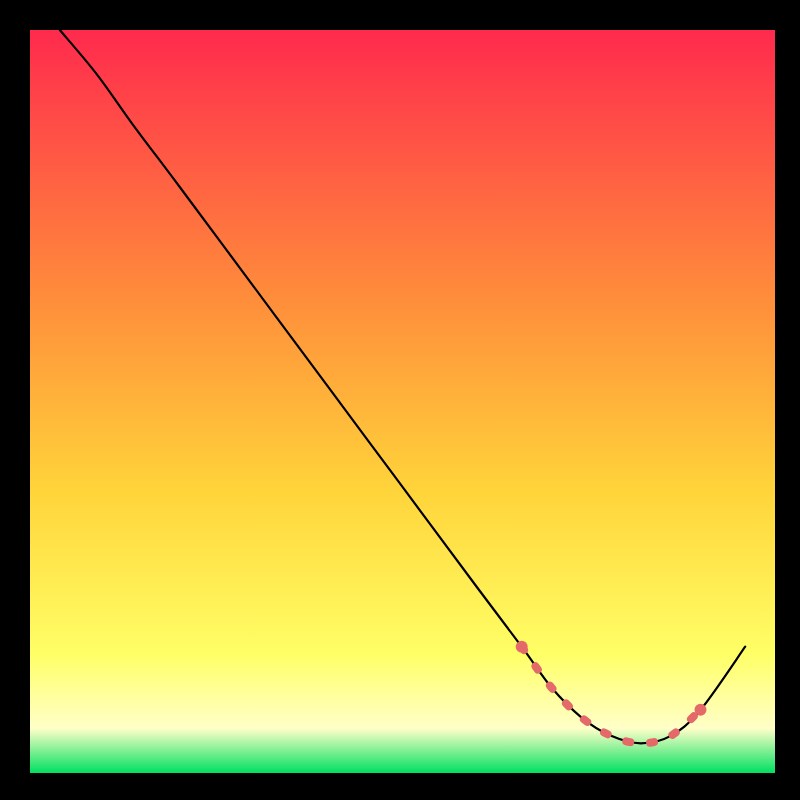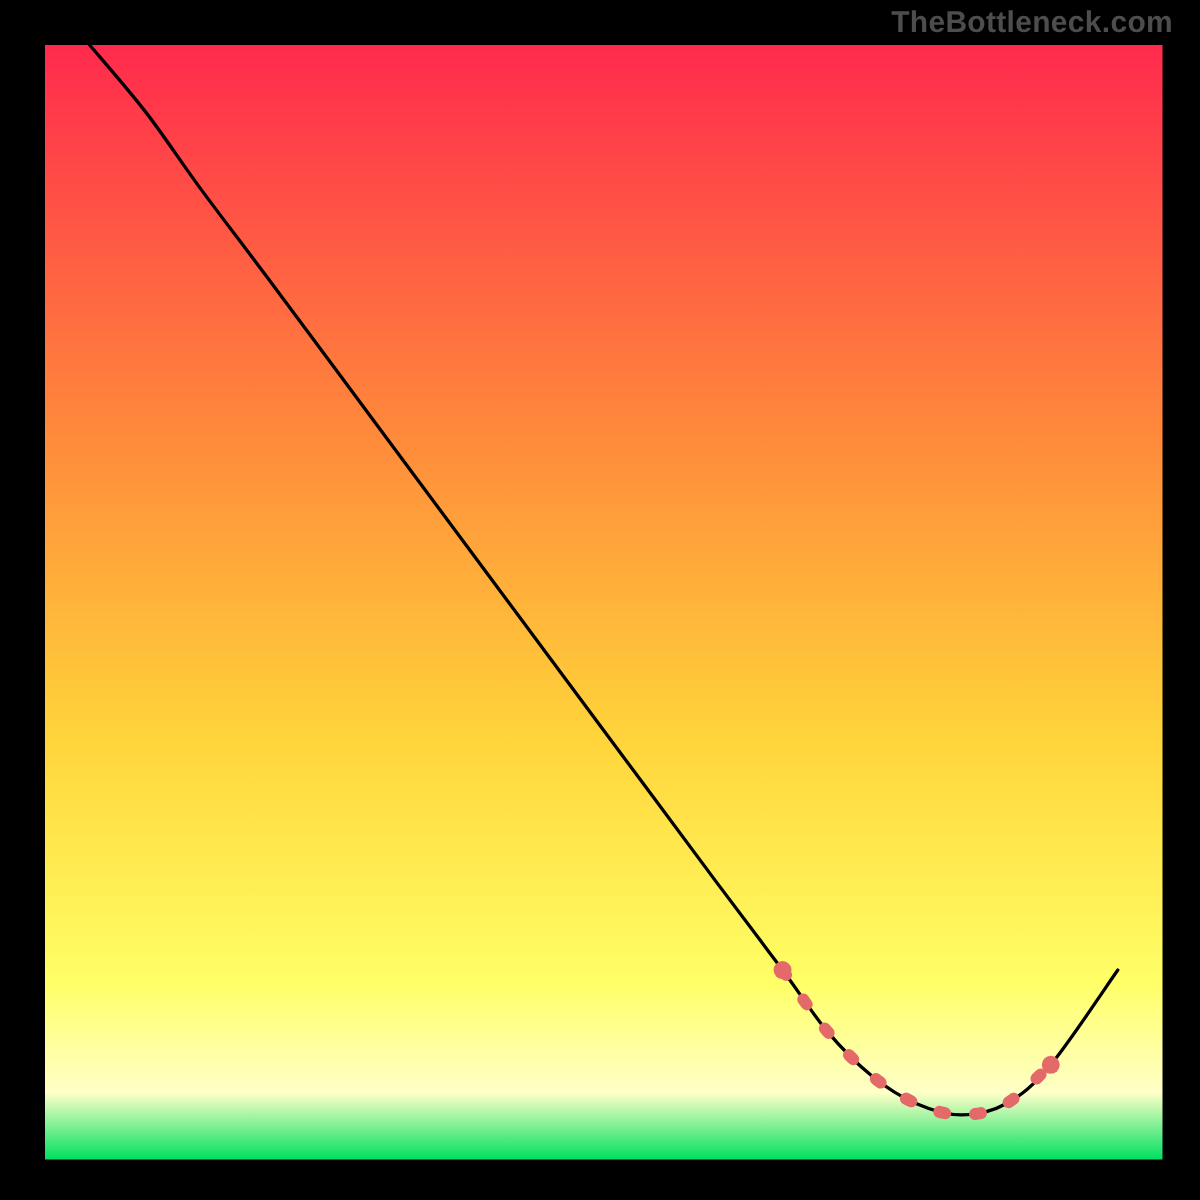--- a/index.html
+++ b/index.html
@@ -48,21 +48,20 @@
     stroke-linejoin: round;
   }
   .marker-dot {
     stroke: none;
   }
 </style>
 </head>
 <body>
 
 <div class="stage">
-  <div class="watermark">TheBottleneck.com</div>
 
   <svg class="plot" viewBox="0 0 800 800">
     <defs>
       <linearGradient id="bgGrad" x1="0" y1="0" x2="0" y2="1">
         <stop id="g0" offset="0%" stop-color="#ff2a4d"></stop>
         <stop id="g1" offset="35%" stop-color="#ff8a3b"></stop>
         <stop id="g2" offset="62%" stop-color="#ffd43a"></stop>
         <stop id="g3" offset="84%" stop-color="#ffff66"></stop>
         <stop id="g4" offset="94%" stop-color="#ffffc8"></stop>
         <stop id="g5" offset="100%" stop-color="#00e060"></stop>

